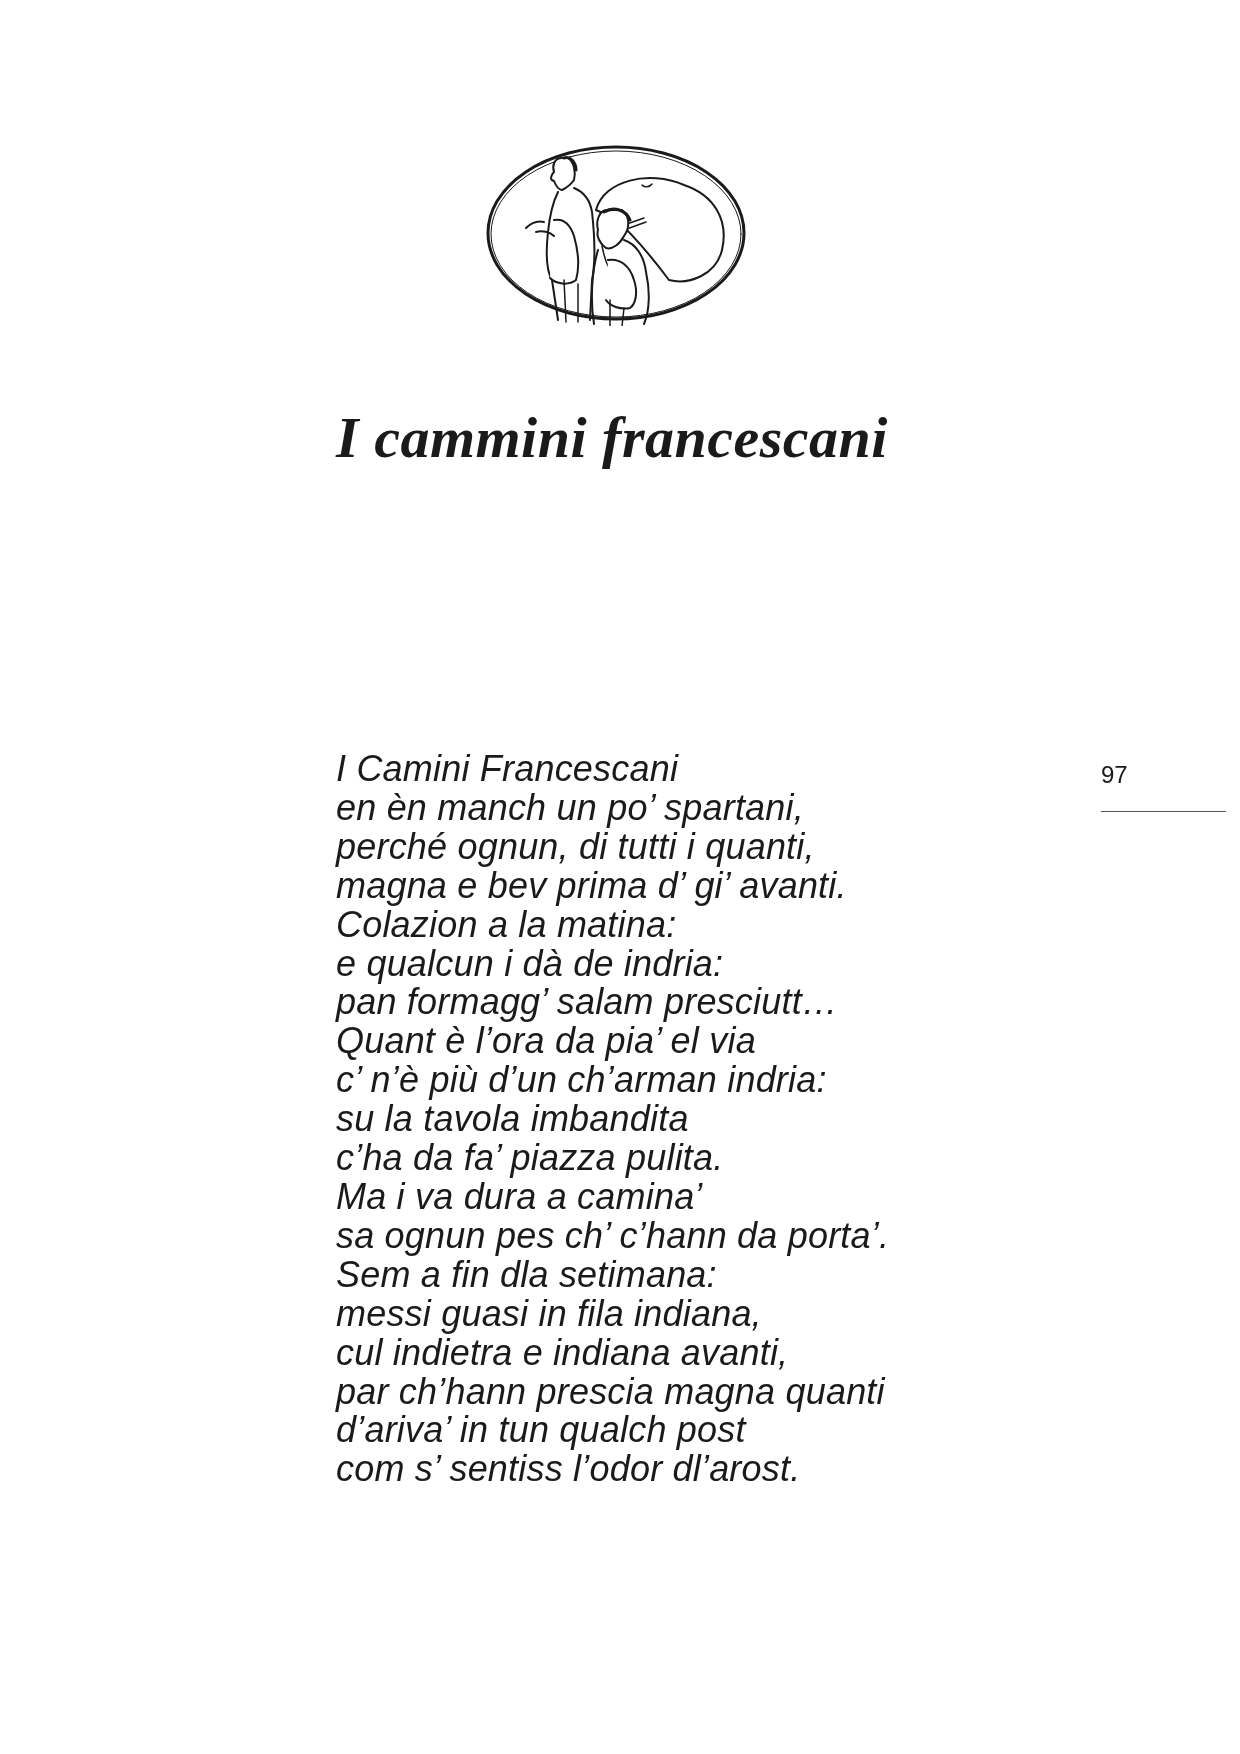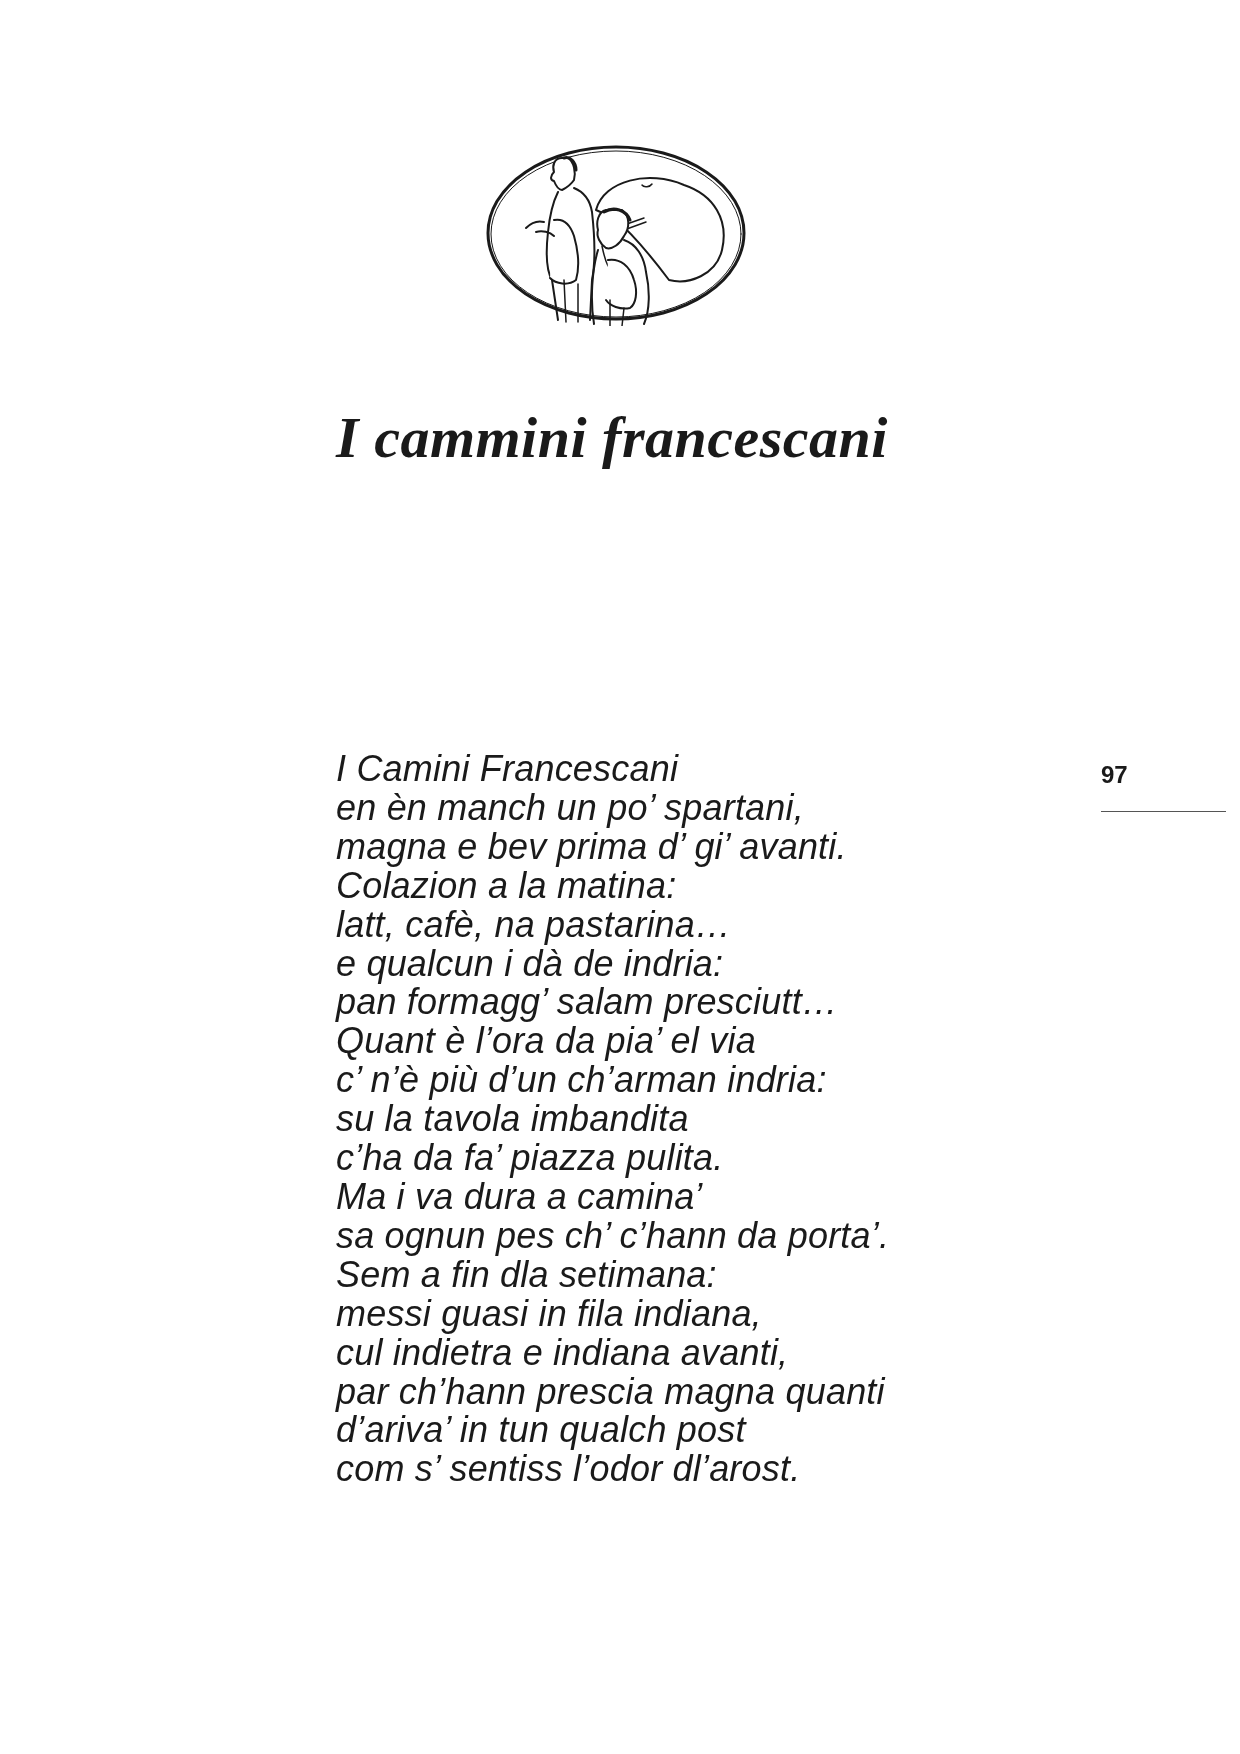--- a/index.html
+++ b/index.html
@@ -6,21 +6,21 @@
     body { width: 1240px; height: 1754px; position: relative; overflow: hidden; color: #1a1a1a; }
     .emblem { position: absolute; left: 484px; top: 140px; width: 264px; height: 186px; }
     .title {
       position: absolute; left: 0; width: 1224px; top: 398px; text-align: center;
       font-family: "Liberation Serif", "DejaVu Serif", serif;
       font-style: italic; font-weight: bold; font-size: 58px; line-height: 80px; color: #1a1a1a;
       letter-spacing: 0.5px;
     }
     .page-number {
       position: absolute; left: 1101px; top: 761px;
-      font-family: "Liberation Sans", sans-serif; font-weight: bold; font-size: 24px; color: #1a1a1a;
+      font-family: "Liberation Sans", sans-serif; font-weight: normal; font-size: 24px; color: #1a1a1a;
     }
     .page-rule { position: absolute; left: 1101px; top: 811px; width: 125px; height: 0; border-top: 1.5px solid #555; }
     .poem {
       position: absolute; left: 336px; top: 750px;
       font-family: "Liberation Sans", sans-serif; font-style: italic; font-size: 36px; line-height: 38.9px; color: #1a1a1a;
       letter-spacing: 0.2px;
     }
     .poem .line { display: block; white-space: nowrap; }
   </style>
 </head>
@@ -55,23 +55,23 @@
 </div>
 
 <div class="title">I cammini francescani</div>
 
 <div class="page-number">97</div>
 <div class="page-rule"></div>
 
 <div class="poem">
   <span class="line">I Camini Francescani</span>
   <span class="line">en èn manch un po’ spartani,</span>
+  <span class="line">perché ognun, di tutti i quanti,</span>
   <span class="line">magna e bev prima d’ gi’ avanti.</span>
   <span class="line">Colazion a la matina:</span>
-  <span class="line">latt, cafè, na pastarina…</span>
   <span class="line">e qualcun i dà de indria:</span>
   <span class="line">pan formagg’ salam presciutt…</span>
   <span class="line">Quant è l’ora da pia’ el via</span>
   <span class="line">c’ n’è più d’un ch’arman indria:</span>
   <span class="line">su la tavola imbandita</span>
   <span class="line">c’ha da fa’ piazza pulita.</span>
   <span class="line">Ma i va dura a camina’</span>
   <span class="line">sa ognun pes ch’ c’hann da porta’.</span>
   <span class="line">Sem a fin dla setimana:</span>
   <span class="line">messi guasi in fila indiana,</span>

